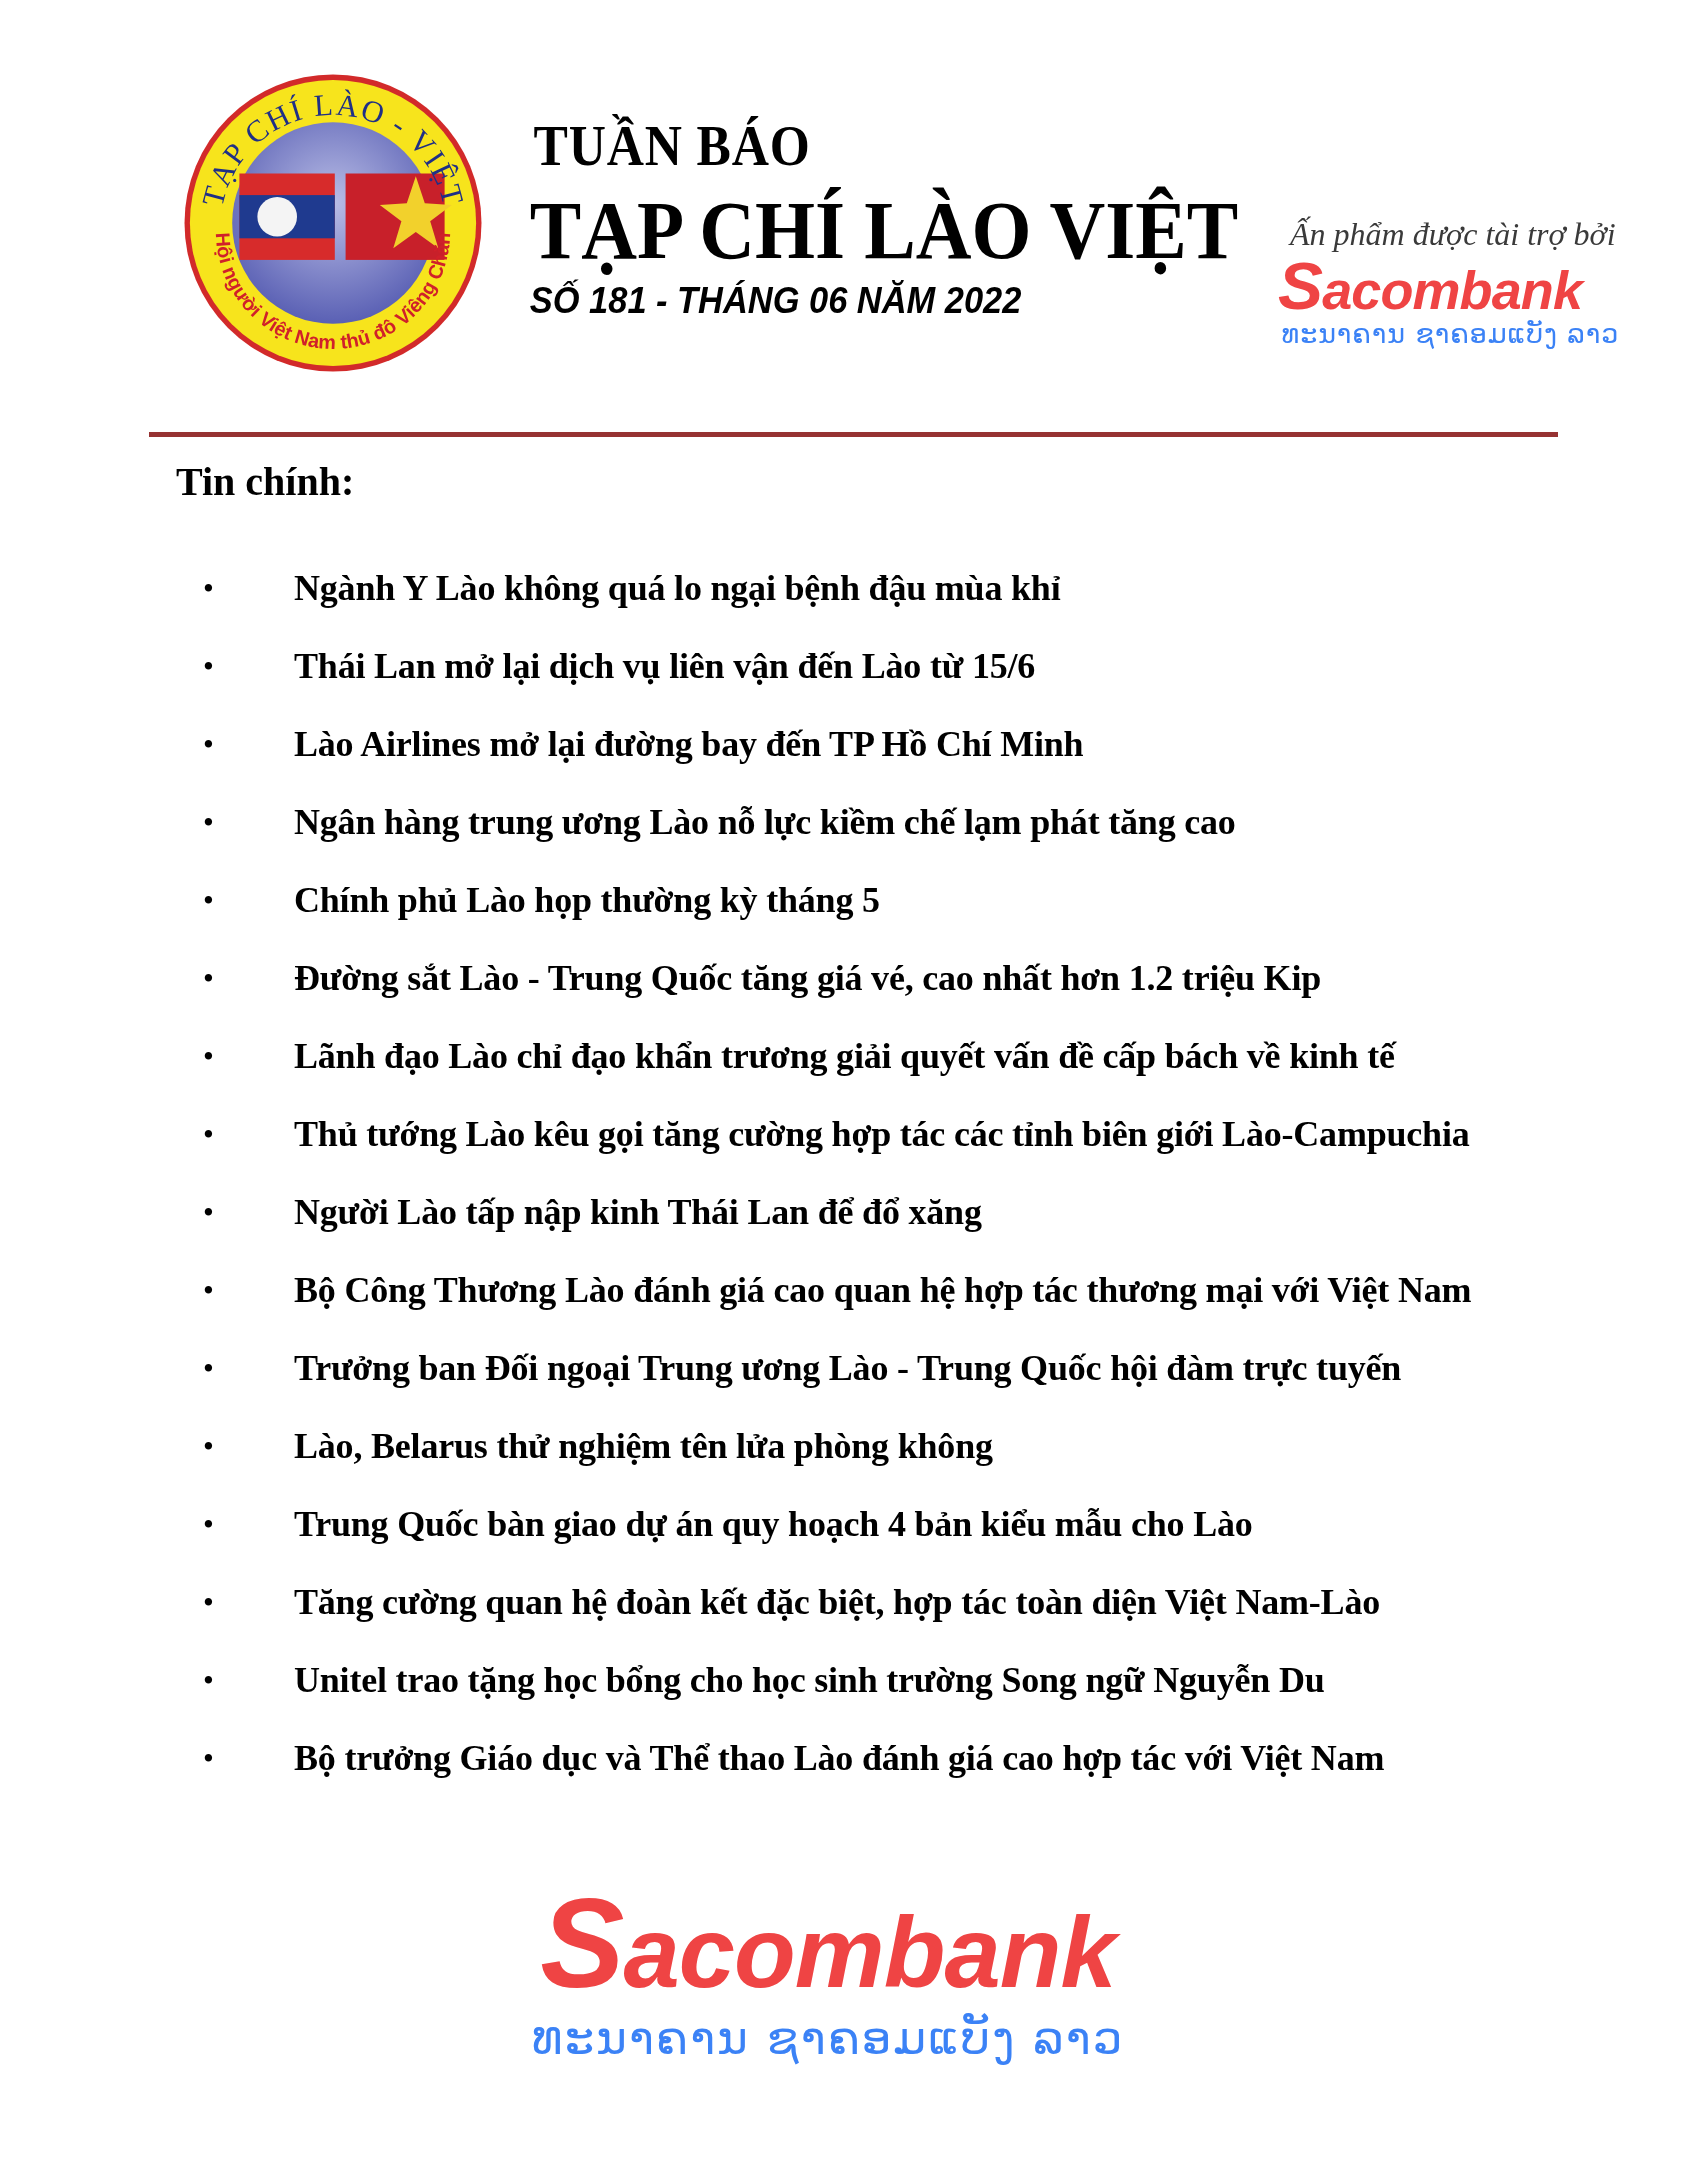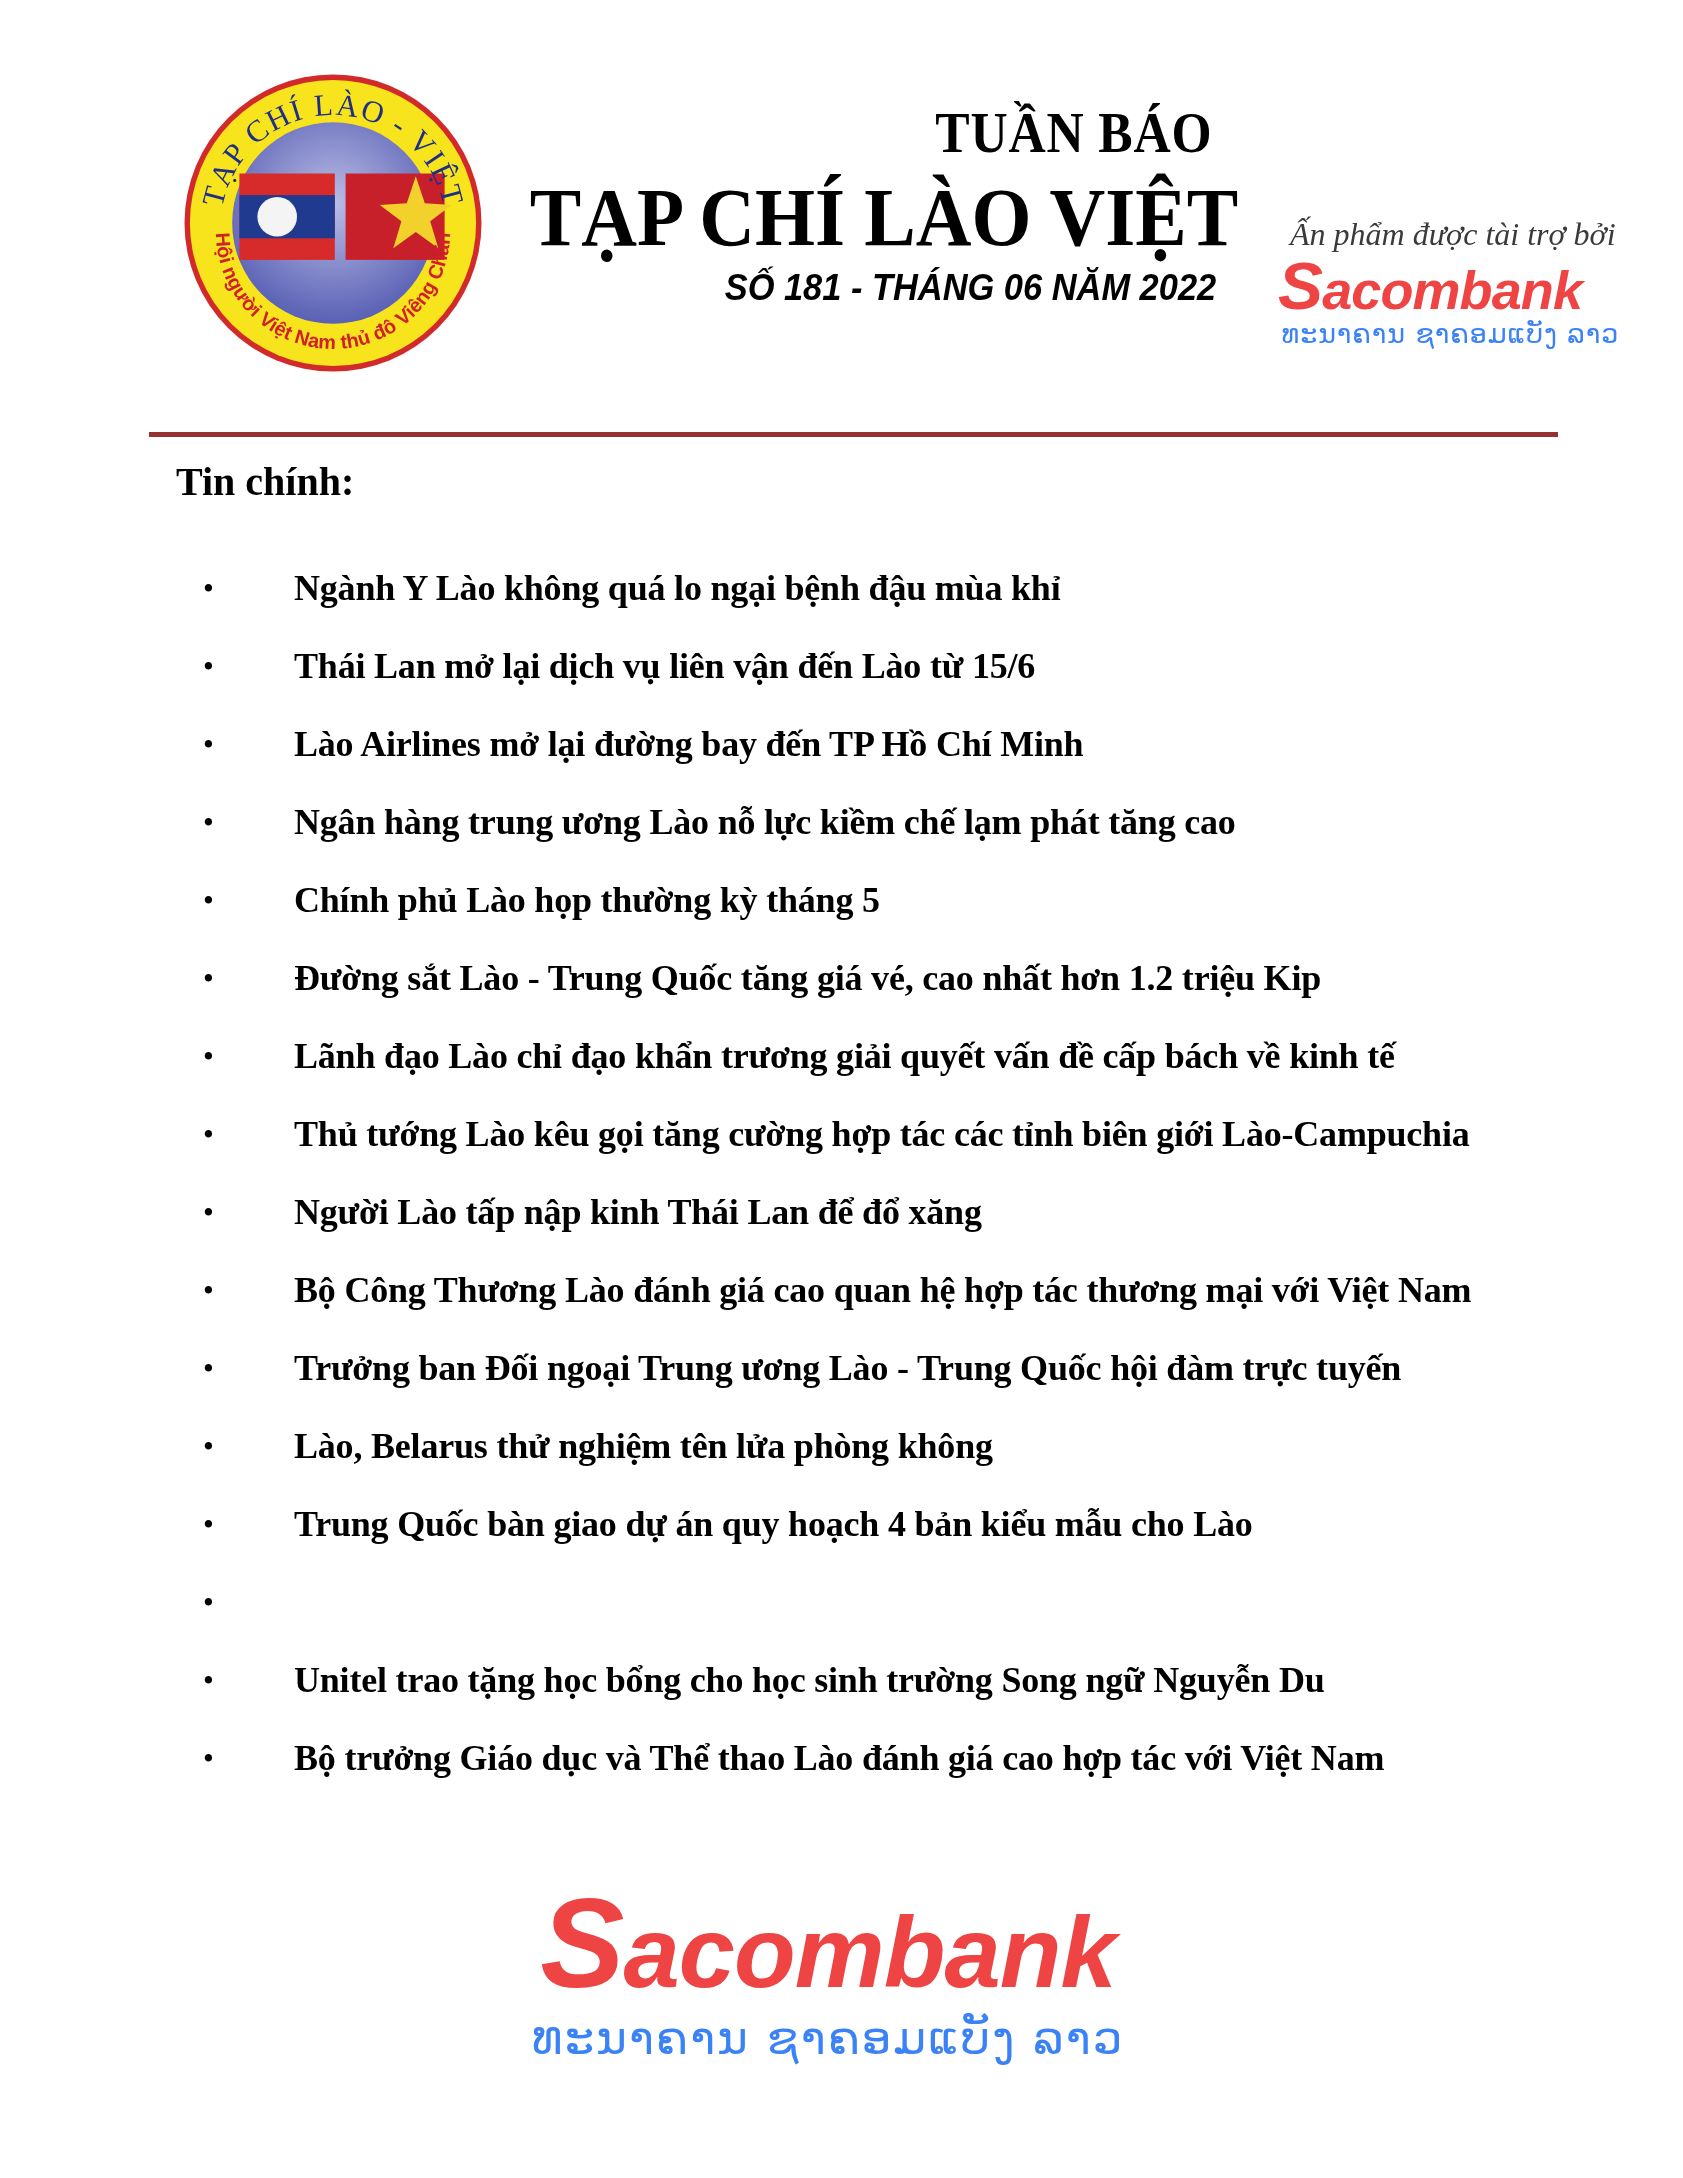--- a/index.html
+++ b/index.html
@@ -3,21 +3,21 @@
 <meta charset="utf-8">
 <style>
   html, body { margin: 0; padding: 0; background: #ffffff; }
   body { width: 1683px; height: 2178px; position: relative; overflow: hidden; font-family: "Liberation Serif", serif; color: #000; }
 
   
   .logo-wrap { position: absolute; left: 180px; top: 70px; width: 306px; height: 306px; }
   .logo-svg { width: 306px; height: 306px; display: block; }
 
   
-  .masthead { position: absolute; left: 504px; top: 102px; width: 738px; text-align: right; }
+  .masthead { position: absolute; left: 504px; top: 115px; width: 738px; text-align: left; }
   .masthead .kicker { font-family: "Liberation Serif", serif; font-weight: bold; font-size: 56px; line-height: 63px; letter-spacing: 0.9px; transform: scaleX(0.92); }
   .masthead .title { font-family: "Liberation Serif", serif; font-weight: bold; font-size: 83px; line-height: 90px; margin-top: 7.2px; transform: scaleX(0.93); white-space: nowrap; }
   .masthead .issue { font-family: "Liberation Sans", sans-serif; font-weight: bold; font-style: italic; font-size: 37px; line-height: 43px; margin-top: 3.6px; transform: scaleX(0.93); white-space: nowrap; }
 
   
   .sponsor-top { position: absolute; left: 1278px; top: 216px; width: 342px; text-align: left; }
   .sponsor-top .note { font-family: "Liberation Serif", serif; font-style: italic; font-size: 32px; color: #3a3a3a; white-space: nowrap; margin-left: 12px; }
   .brand { font-family: "Liberation Sans", sans-serif; font-weight: 900; font-style: italic; color: #ef4444; letter-spacing: -0.9px; white-space: nowrap; }
   .brand .big-s { font-size: 1.25em; }
   .sponsor-top .brand { font-size: 54px; line-height: 56px; margin-top: 5.4px; }
@@ -137,20 +137,21 @@
   <li class="news-item">
       <span class="bullet">•</span>
       <span class="news-text">Lào, Belarus thử nghiệm tên lửa phòng không</span>
     </li>
   <li class="news-item">
       <span class="bullet">•</span>
       <span class="news-text">Trung Quốc bàn giao dự án quy hoạch 4 bản kiểu mẫu cho Lào</span>
     </li>
   <li class="news-item">
       <span class="bullet">•</span>
+      <span class="news-text">Tăng cường quan hệ đoàn kết đặc biệt, hợp tác toàn diện Việt Nam-Lào</span>
     </li>
   <li class="news-item">
       <span class="bullet">•</span>
       <span class="news-text">Unitel trao tặng học bổng cho học sinh trường Song ngữ Nguyễn Du</span>
     </li>
   <li class="news-item">
       <span class="bullet">•</span>
       <span class="news-text">Bộ trưởng Giáo dục và Thể thao Lào đánh giá cao hợp tác với Việt Nam</span>
     </li>
 </ul>

